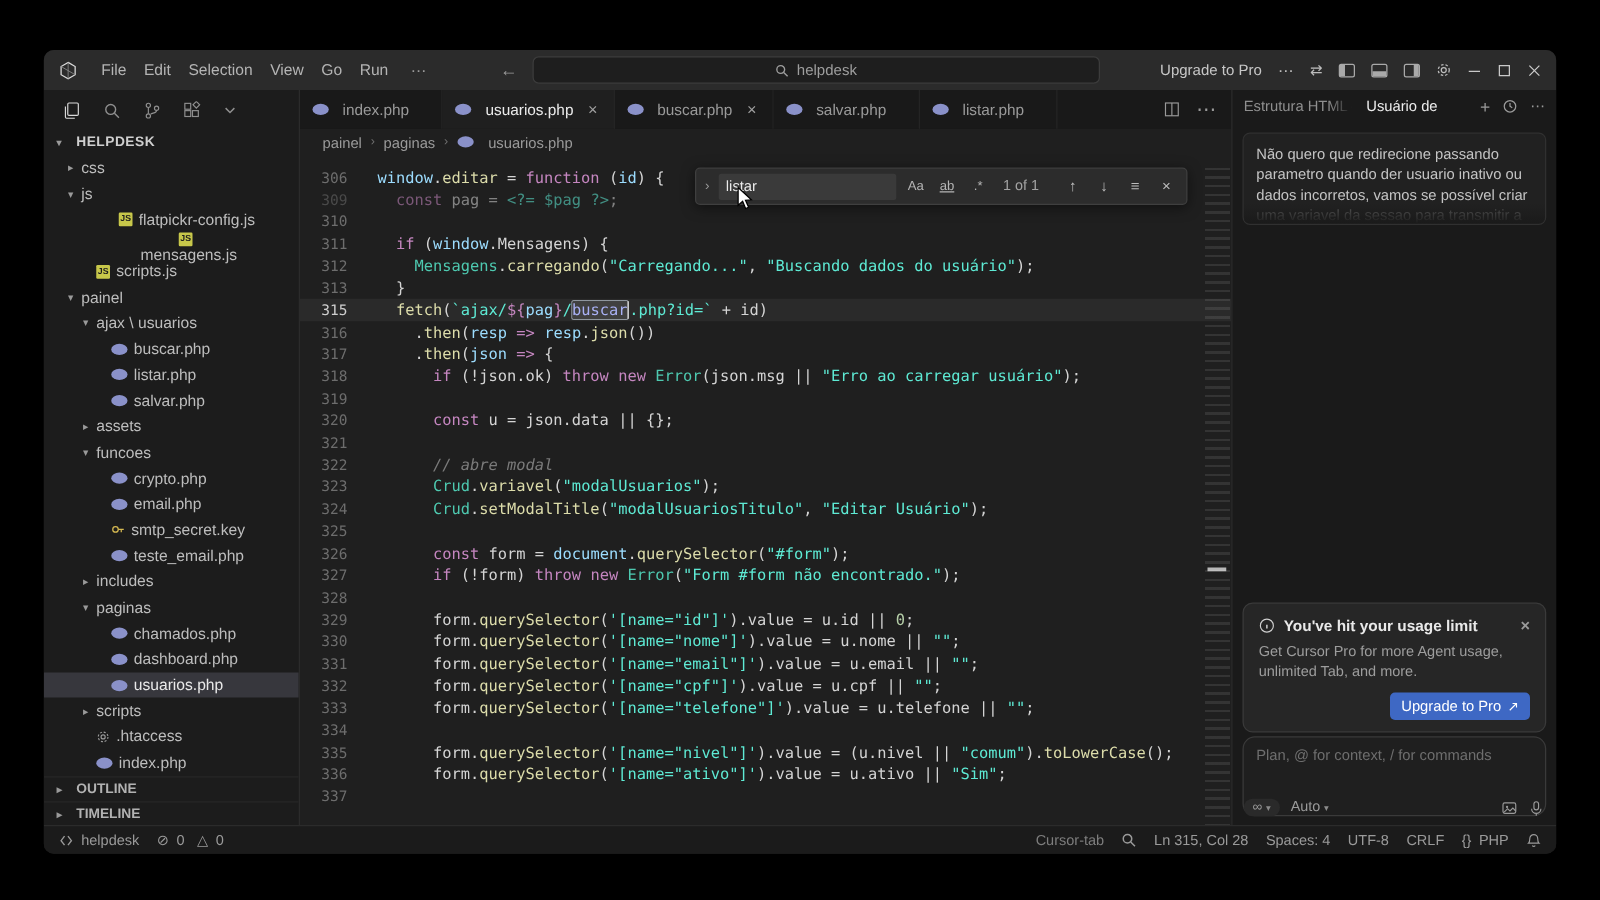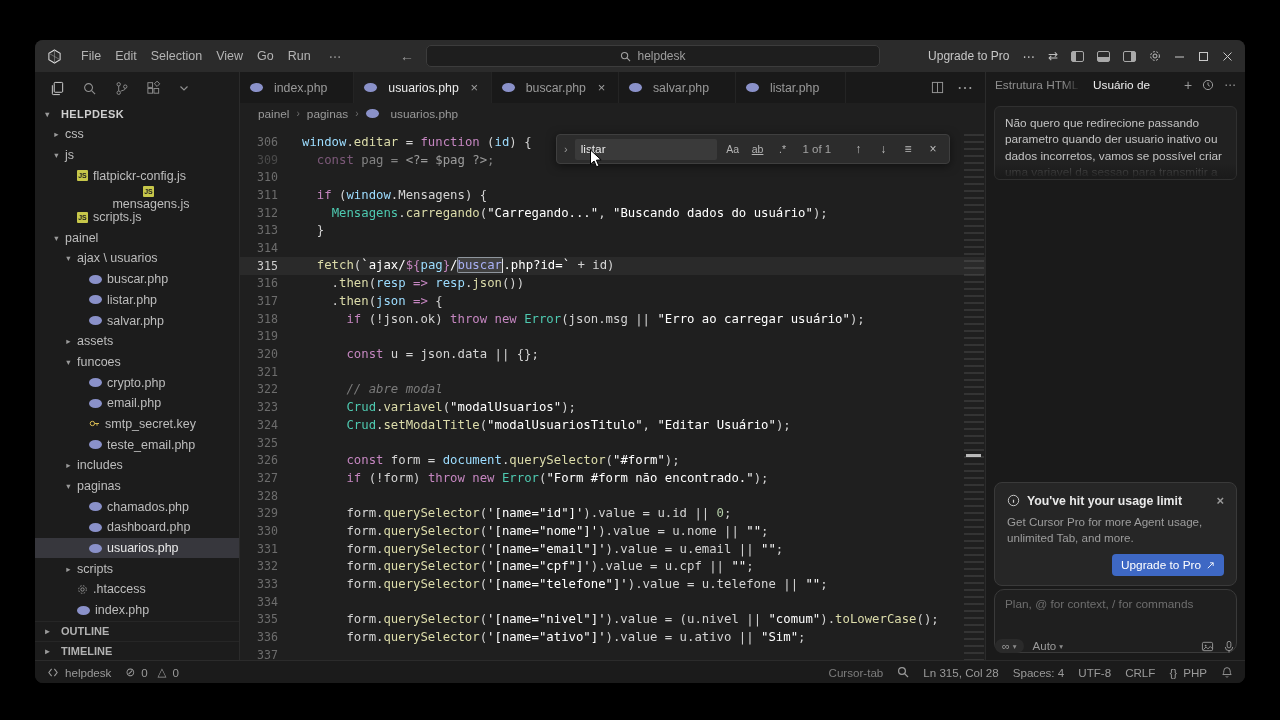--- a/index.html
+++ b/index.html
@@ -56,21 +56,21 @@
   .code-wrap{position:relative;flex:1;overflow:hidden;padding-top:9px;background:#1f1f1f}
   .crow{display:flex;height:17.7px;align-items:center;font-family:"DejaVu Sans Mono",monospace;font-size:12.3px;white-space:pre}
   .crow.cur{background:#2a2a2a}
   .crow.cur .ln{color:#cecece}
   .crow.dimrow{opacity:.55}
   .ln{width:38px;flex:none;text-align:right;color:#6d6d6d;font-size:11.6px;font-family:"DejaVu Sans Mono",monospace}
   .codeseg{padding-left:24px}
   .tok-pl{color:#d4d4d4}
   .tok-kw{color:#c586c0}
   .tok-fn{color:#dcdcaa}
-  .tok-st{color:#ffffff}
+  .tok-st{color:#5eead4}
   .tok-cm{color:#7b7b7b;font-style:italic}
   .tok-nu{color:#b5cea8}
   .tok-cl{color:#4ec9b0}
   .tok-pr{color:#9cdcfe}
   .tok-mt{color:#a9b1f5;background:#404040;box-shadow:0 0 0 1px #8f969e;border-radius:1px}
   .tok-caret{display:inline-block;width:1.5px;height:14px;background:#e2e2e2;vertical-align:middle}
   .minimap{position:absolute;right:1px;top:10px;width:20px;height:530px;opacity:.22;background:repeating-linear-gradient(to bottom,rgba(220,220,220,.5) 0 2px,transparent 2px 7px)}
   .mini-slider{position:absolute;right:4px;top:330px;width:15px;height:3px;background:#ececec;opacity:.75}
 
   
@@ -223,21 +223,21 @@
       </div>
       <div id="tree">
           <div class="trow" style="padding-left: 16px;">
             <span class="tw">▸</span>
             <span class="tlabel">css</span>
           </div>
           <div class="trow" style="padding-left: 16px;">
             <span class="tw">▾</span>
             <span class="tlabel">js</span>
           </div>
-          <div class="trow" style="padding-left: 28px;">
+          <div class="trow" style="padding-left: 28px; margin-left: 18px;">
             <span class="tw"></span>
             <span class="ic ic-js">JS</span>
             <span class="tlabel">flatpickr-config.js</span>
           </div>
           <div class="trow" style="padding-left: 28px; flex-direction: column;">
             <span class="tw"></span>
             <span class="ic ic-js">JS</span>
             <span class="tlabel">mensagens.js</span>
           </div>
           <div class="trow" style="padding-left: 28px;">
@@ -401,21 +401,20 @@
         </div>
 
       <div class="code-wrap">
         <div id="code-lines">
             <div class="crow"><span class="ln">306</span><span class="codeseg"><span class="tok-pr">window</span><span class="tok-pl">.</span><span class="tok-fn">editar</span><span class="tok-pl"> = </span><span class="tok-kw">function</span><span class="tok-pl"> (</span><span class="tok-pr">id</span><span class="tok-pl">) {</span></span></div>
             <div class="crow dimrow"><span class="ln">309</span><span class="codeseg"><span class="tok-pl">  </span><span class="tok-kw">const</span><span class="tok-pl"> pag = </span><span class="tok-st">&lt;?= $pag ?&gt;</span><span class="tok-pl">;</span></span></div>
             <div class="crow"><span class="ln">310</span><span class="codeseg"></span></div>
             <div class="crow"><span class="ln">311</span><span class="codeseg"><span class="tok-pl">  </span><span class="tok-kw">if</span><span class="tok-pl"> (</span><span class="tok-pr">window</span><span class="tok-pl">.Mensagens) {</span></span></div>
             <div class="crow"><span class="ln">312</span><span class="codeseg"><span class="tok-pl">    </span><span class="tok-cl">Mensagens</span><span class="tok-pl">.</span><span class="tok-fn">carregando</span><span class="tok-pl">(</span><span class="tok-st">"Carregando..."</span><span class="tok-pl">, </span><span class="tok-st">"Buscando dados do usuário"</span><span class="tok-pl">);</span></span></div>
             <div class="crow"><span class="ln">313</span><span class="codeseg"><span class="tok-pl">  }</span></span></div>
-            <div class="crow"><span class="ln">314</span><span class="codeseg"></span></div>
             <div class="crow cur"><span class="ln">315</span><span class="codeseg"><span class="tok-pl">  </span><span class="tok-fn">fetch</span><span class="tok-pl">(</span><span class="tok-st">`ajax/</span><span class="tok-kw">${</span><span class="tok-pr">pag</span><span class="tok-kw">}</span><span class="tok-st">/</span><span class="tok-mt">buscar</span><span class="tok-caret"></span><span class="tok-st">.php?id=`</span><span class="tok-pl"> + id)</span></span></div>
             <div class="crow"><span class="ln">316</span><span class="codeseg"><span class="tok-pl">    .</span><span class="tok-fn">then</span><span class="tok-pl">(</span><span class="tok-pr">resp</span><span class="tok-pl"> </span><span class="tok-kw">=&gt;</span><span class="tok-pl"> </span><span class="tok-pr">resp</span><span class="tok-pl">.</span><span class="tok-fn">json</span><span class="tok-pl">())</span></span></div>
             <div class="crow"><span class="ln">317</span><span class="codeseg"><span class="tok-pl">    .</span><span class="tok-fn">then</span><span class="tok-pl">(</span><span class="tok-pr">json</span><span class="tok-pl"> </span><span class="tok-kw">=&gt;</span><span class="tok-pl"> {</span></span></div>
             <div class="crow"><span class="ln">318</span><span class="codeseg"><span class="tok-pl">      </span><span class="tok-kw">if</span><span class="tok-pl"> (!json.ok) </span><span class="tok-kw">throw</span><span class="tok-pl"> </span><span class="tok-kw">new</span><span class="tok-pl"> </span><span class="tok-cl">Error</span><span class="tok-pl">(json.msg || </span><span class="tok-st">"Erro ao carregar usuário"</span><span class="tok-pl">);</span></span></div>
             <div class="crow"><span class="ln">319</span><span class="codeseg"></span></div>
             <div class="crow"><span class="ln">320</span><span class="codeseg"><span class="tok-pl">      </span><span class="tok-kw">const</span><span class="tok-pl"> u = json.data || {};</span></span></div>
             <div class="crow"><span class="ln">321</span><span class="codeseg"></span></div>
             <div class="crow"><span class="ln">322</span><span class="codeseg"><span class="tok-cm">      // abre modal</span></span></div>
             <div class="crow"><span class="ln">323</span><span class="codeseg"><span class="tok-pl">      </span><span class="tok-cl">Crud</span><span class="tok-pl">.</span><span class="tok-fn">variavel</span><span class="tok-pl">(</span><span class="tok-st">"modalUsuarios"</span><span class="tok-pl">);</span></span></div>
             <div class="crow"><span class="ln">324</span><span class="codeseg"><span class="tok-pl">      </span><span class="tok-cl">Crud</span><span class="tok-pl">.</span><span class="tok-fn">setModalTitle</span><span class="tok-pl">(</span><span class="tok-st">"modalUsuariosTitulo"</span><span class="tok-pl">, </span><span class="tok-st">"Editar Usuário"</span><span class="tok-pl">);</span></span></div>

